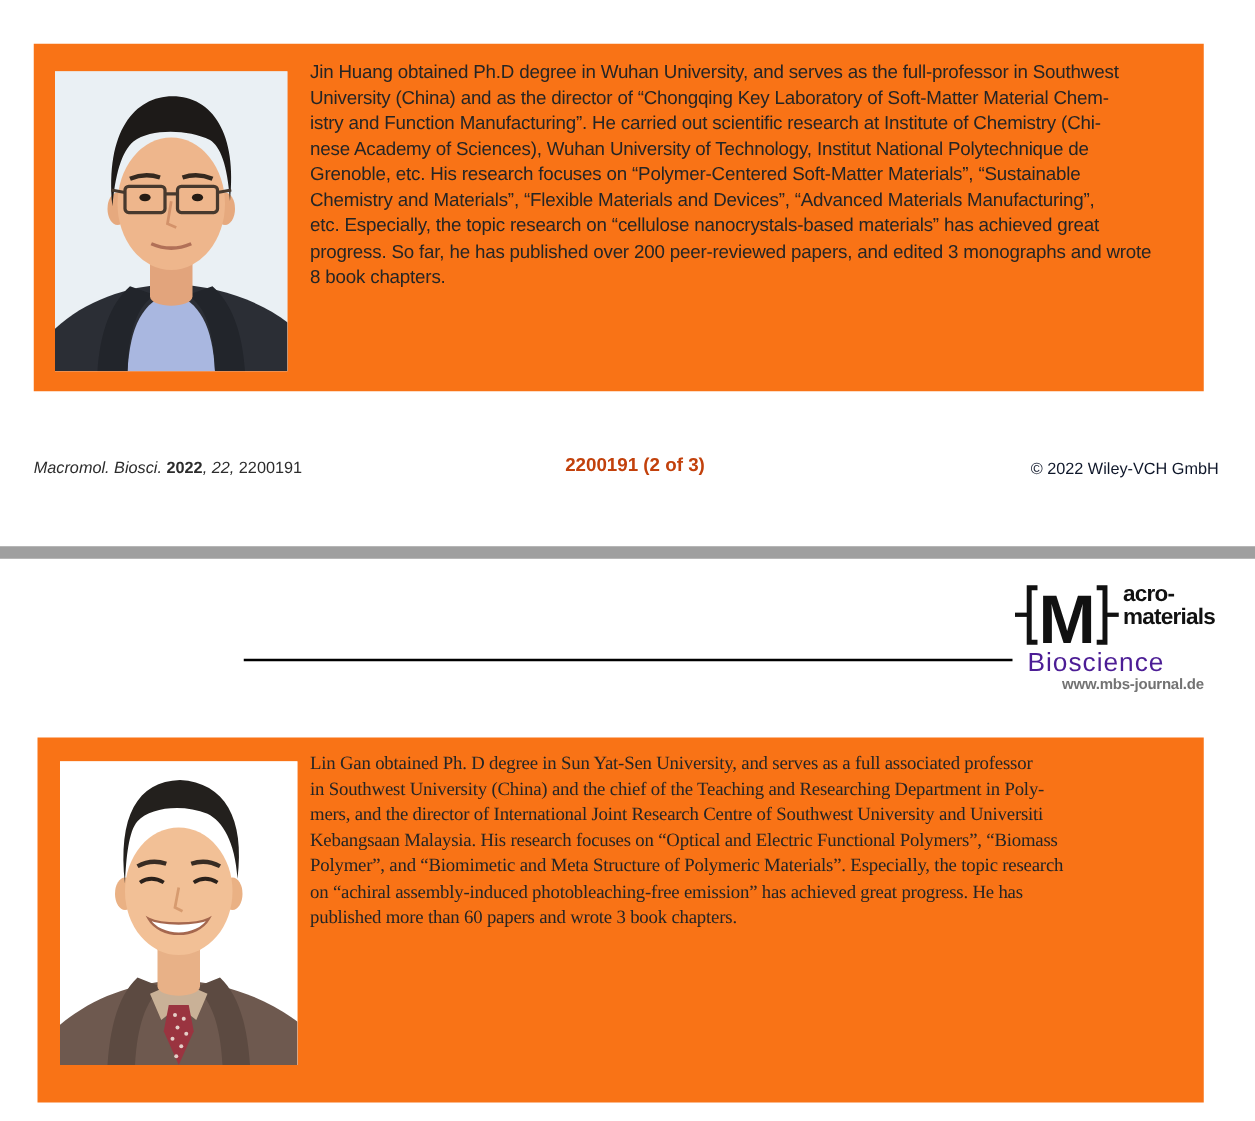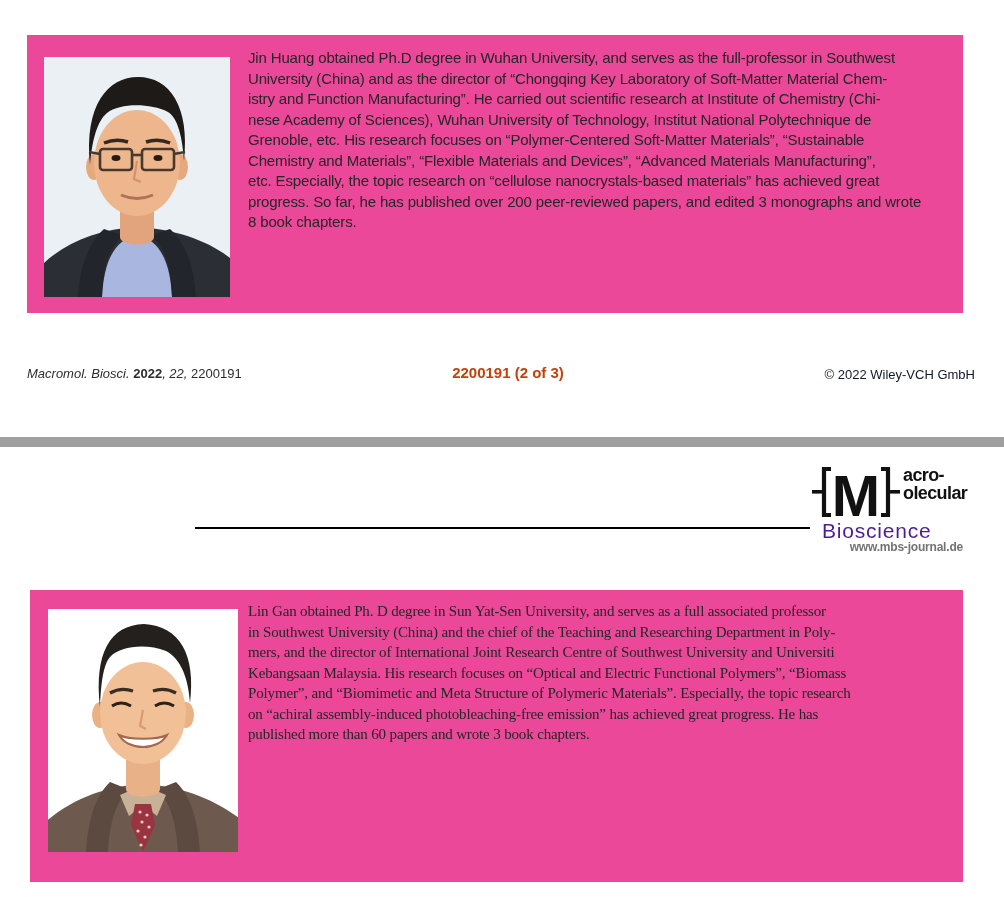--- a/index.html
+++ b/index.html
@@ -1,21 +1,21 @@
 <!DOCTYPE html>
 <html><head>
 <meta charset="utf-8">
 <style>
   html,body{margin:0;padding:0;background:#ffffff;}
   #page{
     position:relative;width:1004px;height:897px;background:#ffffff;
     font-family:"Liberation Sans",sans-serif;overflow:hidden;
   }
   
-  .bio-card{position:absolute;background:#ec4899;}
+  .bio-card{position:absolute;background:#f97316;}
   #bio-card-1{left:27px;top:35px;width:936px;height:278px;}
   #bio-card-2{left:30px;top:590px;width:933px;height:292px;font-family:Liberation Serif, serif;}
   .photo-frame{position:absolute;overflow:hidden;}
   #photo-1{left:17px;top:22px;width:186px;height:240px;background:#eaf0f4;}
   #photo-2{left:18px;top:19px;width:190px;height:243px;background:#ffffff;}
   .photo-frame svg{display:block;}
   .bio-text{
     position:absolute;white-space:pre-line;color:#252525;
     font-size:15px;line-height:20.5px;letter-spacing:-0.15px;
   }
@@ -114,21 +114,21 @@
 
   <div class="mbs-logo">
     <div class="mbs-row">
       <svg width="88" height="54" viewBox="0 0 88 54">
         <rect x="0" y="25" width="11" height="3.6" fill="#111"></rect>
         <path d="M19,4 h-7 v46 h7" fill="none" stroke="#111" stroke-width="4.2"></path>
         <text x="44" y="51" text-anchor="middle" font-family="Liberation Sans, sans-serif" font-weight="bold" font-size="58" fill="#111">M</text>
         <path d="M69,4 h7 v46 h-7" fill="none" stroke="#111" stroke-width="4.2"></path>
         <rect x="77" y="25" width="11" height="3.6" fill="#111"></rect>
       </svg>
-      <div class="mbs-acro"><span>acro-</span><br><span>olecular</span></div>
+      <div class="mbs-acro"><span>acro-</span><br><span>materials</span></div>
     </div>
     <div class="mbs-subtitle">Bioscience</div>
   </div>
   <a class="mbs-url" href="#">www.mbs-journal.de</a>
 
   <div class="bio-card" id="bio-card-2">
     <div class="photo-frame" id="photo-2">
       <svg width="190" height="243" viewBox="0 0 190 243">
         <rect width="190" height="243" fill="#ffffff"></rect>
 

